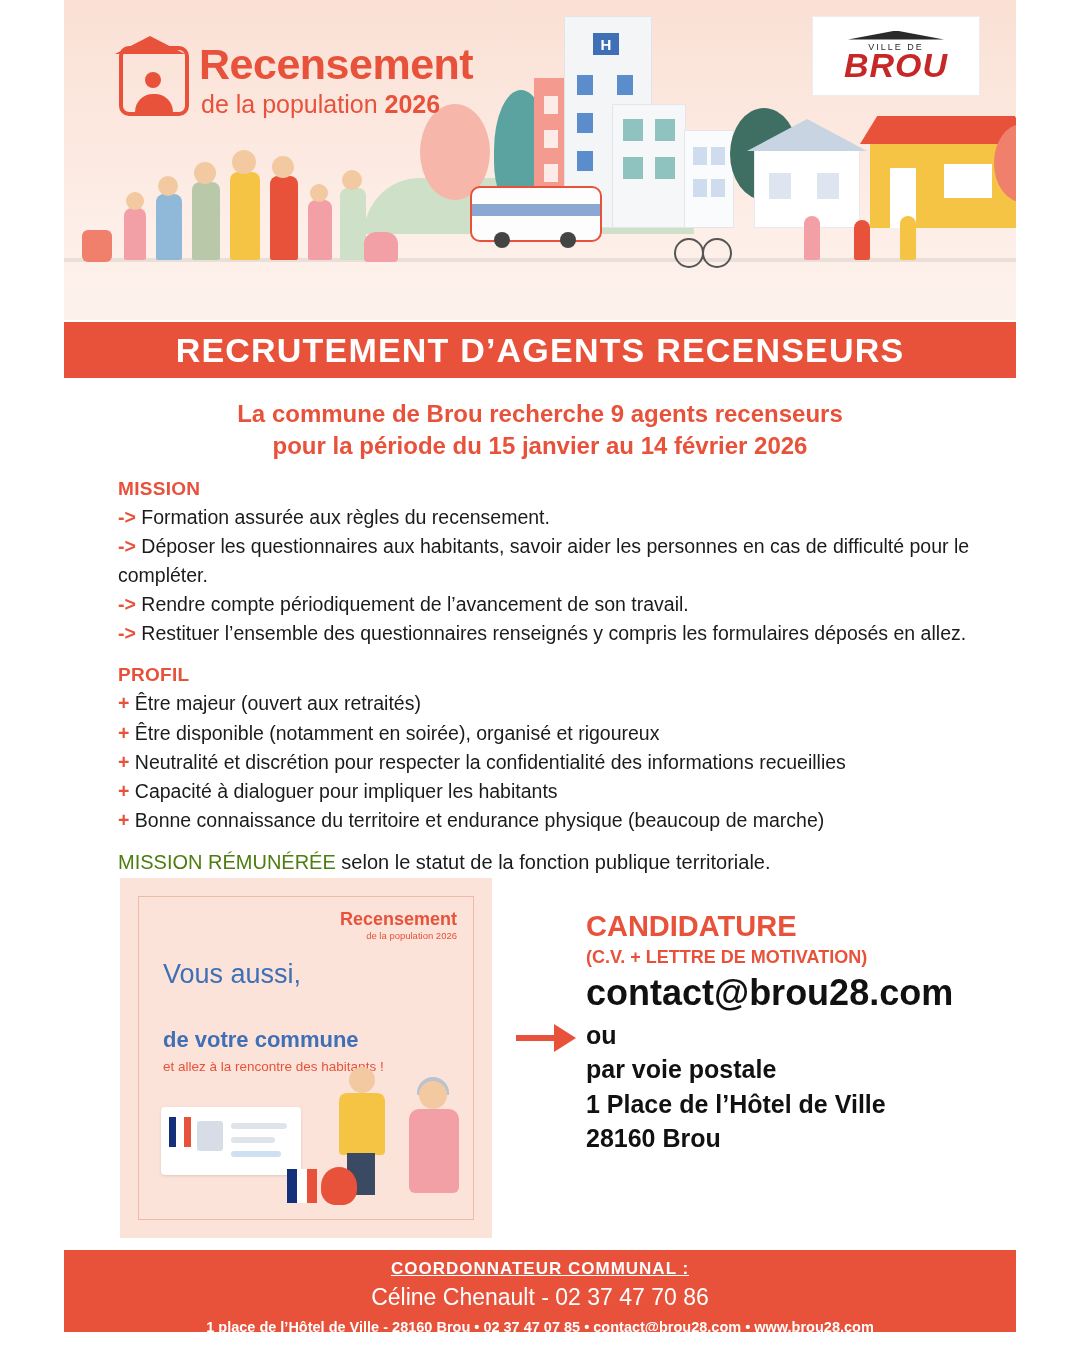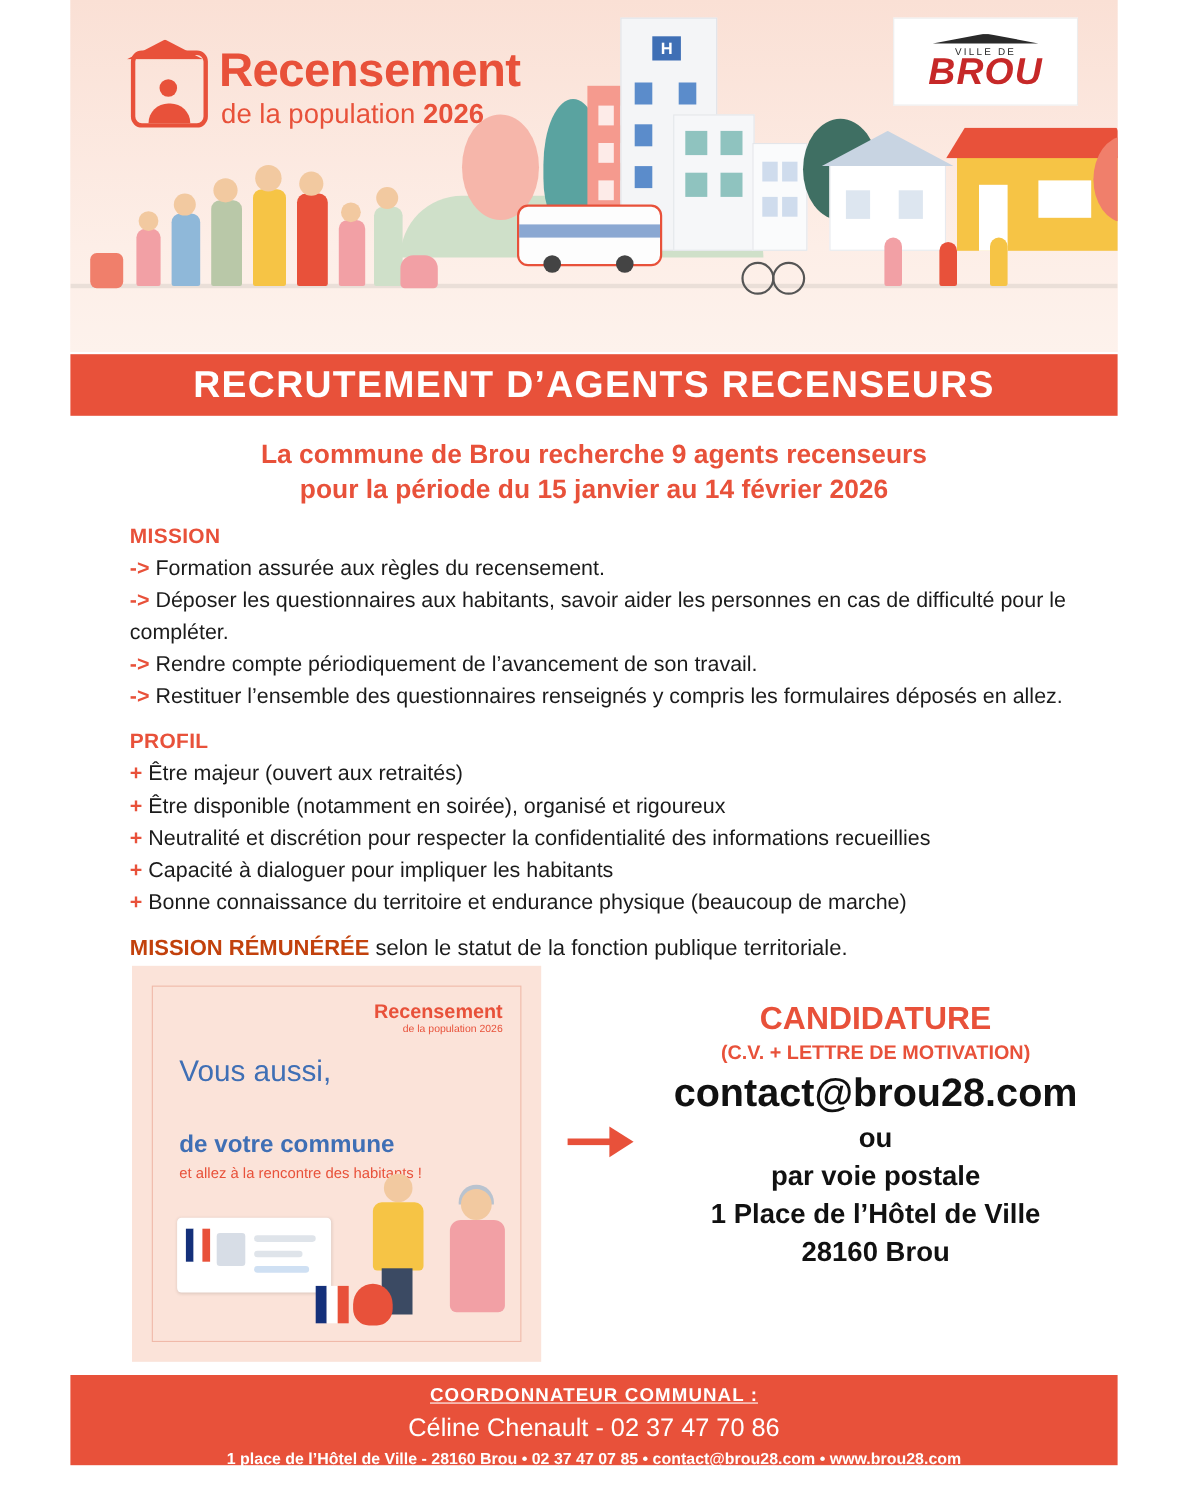--- a/index.html
+++ b/index.html
@@ -110,21 +110,21 @@
   }
 
   
   .content { position:absolute; left:118px; top:478px; width:900px; color:#1b1b1b; }
   .sec-head { color:#e8513a; font-weight:700; font-size:19px; letter-spacing:.3px; margin-bottom:3px; }
   .line { font-size:19.5px; line-height:1.45; margin:0 0 1px 0; }
   .arrow { color:#e8513a; font-weight:700; }
   .plus { color:#e8513a; font-weight:700; }
   .gap { height:16px; }
   .remun { font-size:20px; margin-top:16px; }
-  .remun b { color:#c2410c; font-weight:700; }
+  .remun b { color:#4d7c0f; font-weight:400; }
 
   
   .promo {
     position:absolute; left:120px; top:878px; width:372px; height:360px;
     background:#fbe3d9;
   }
   .promo-inner {
     position:absolute; left:18px; top:18px; right:18px; bottom:18px;
     border:1px solid #f0b9a9; background:#fbe3d9;
   }
@@ -155,21 +155,21 @@
   .marianne { position:absolute; left:148px; bottom:10px; width:88px; height:44px; }
   .marianne .fl { position:absolute; left:0; top:4px; width:30px; height:34px; display:flex; }
   .marianne .fl i { flex:1; }
   .marianne .face { position:absolute; left:34px; top:2px; width:36px; height:38px; background:#e8513a; border-radius:50% 50% 40% 40%; }
 
   .bigarrow { position:absolute; left:516px; top:1020px; width:62px; height:36px; color:#e8513a; }
   .bigarrow .shaft { position:absolute; left:0; top:15px; width:44px; height:6px; background:#e8513a; }
   .bigarrow .head { position:absolute; left:38px; top:4px; width:0; height:0;
     border-top:14px solid transparent; border-bottom:14px solid transparent; border-left:22px solid #e8513a; }
 
-  .candidature { position:absolute; left:586px; top:910px; width:420px; text-align:center; }
+  .candidature { position:absolute; left:586px; top:910px; width:420px; text-align:left; }
   .cand-title { color:#e8513a; font-size:29px; font-weight:700; }
   .cand-sub { color:#e8513a; font-size:18px; font-weight:700; margin-top:4px; }
   .cand-line { color:#111; font-size:25px; font-weight:700; line-height:1.38; }
   .cand-line.mail { font-size:36px; }
 
   
   .footer {
     position:absolute; left:64px; top:1250px; width:952px; height:82px;
     background:#e8513a; color:#fff; text-align:center;
   }

